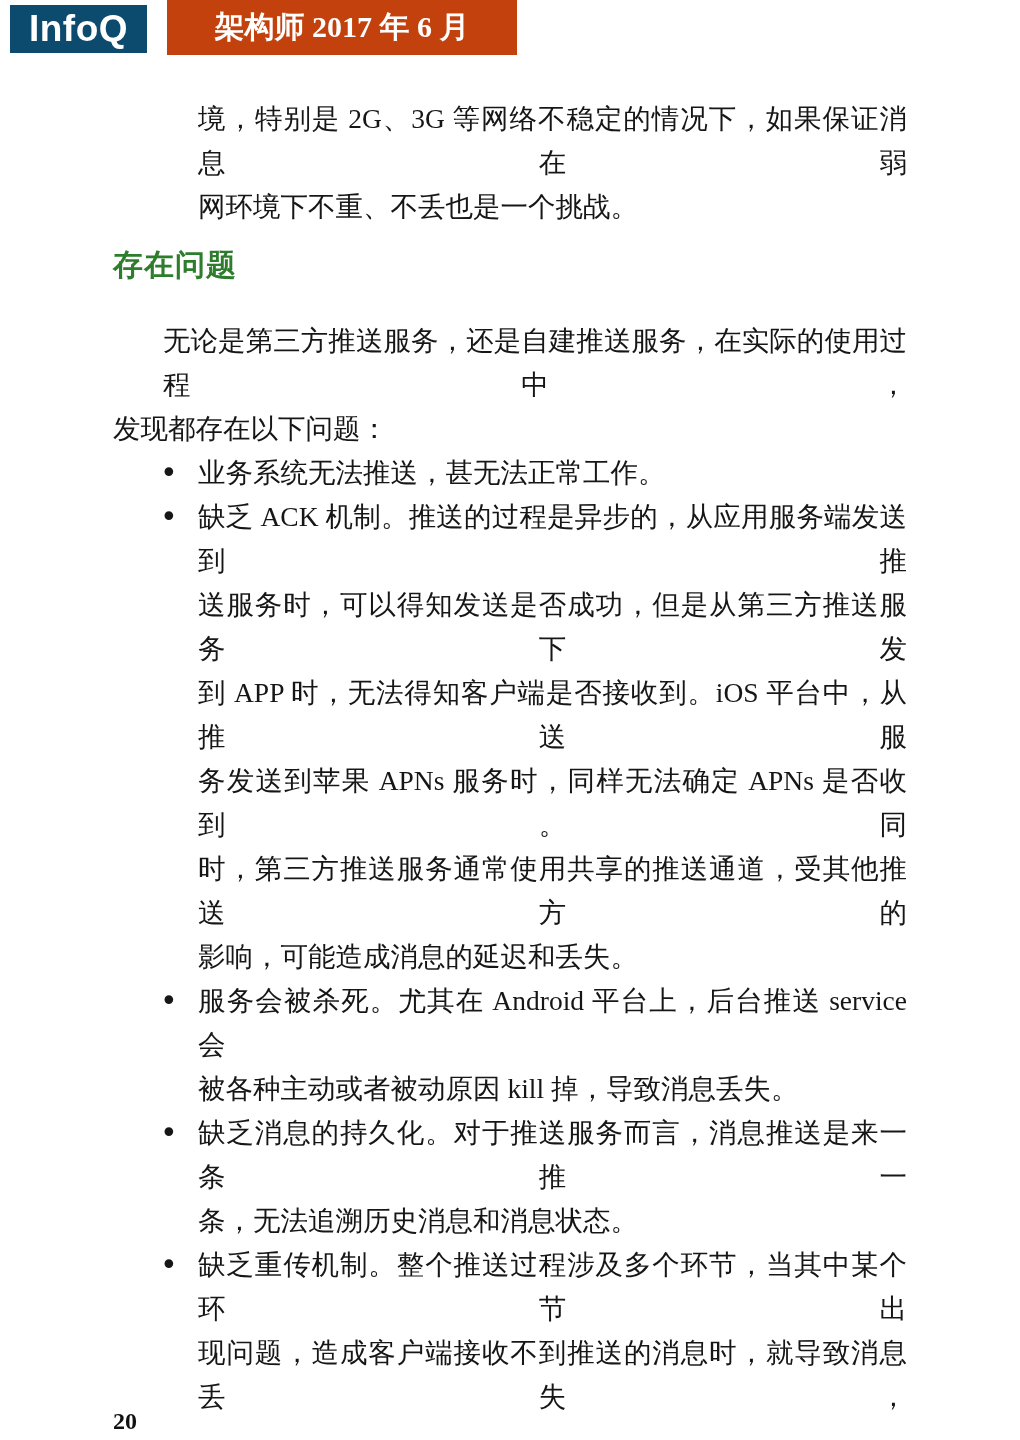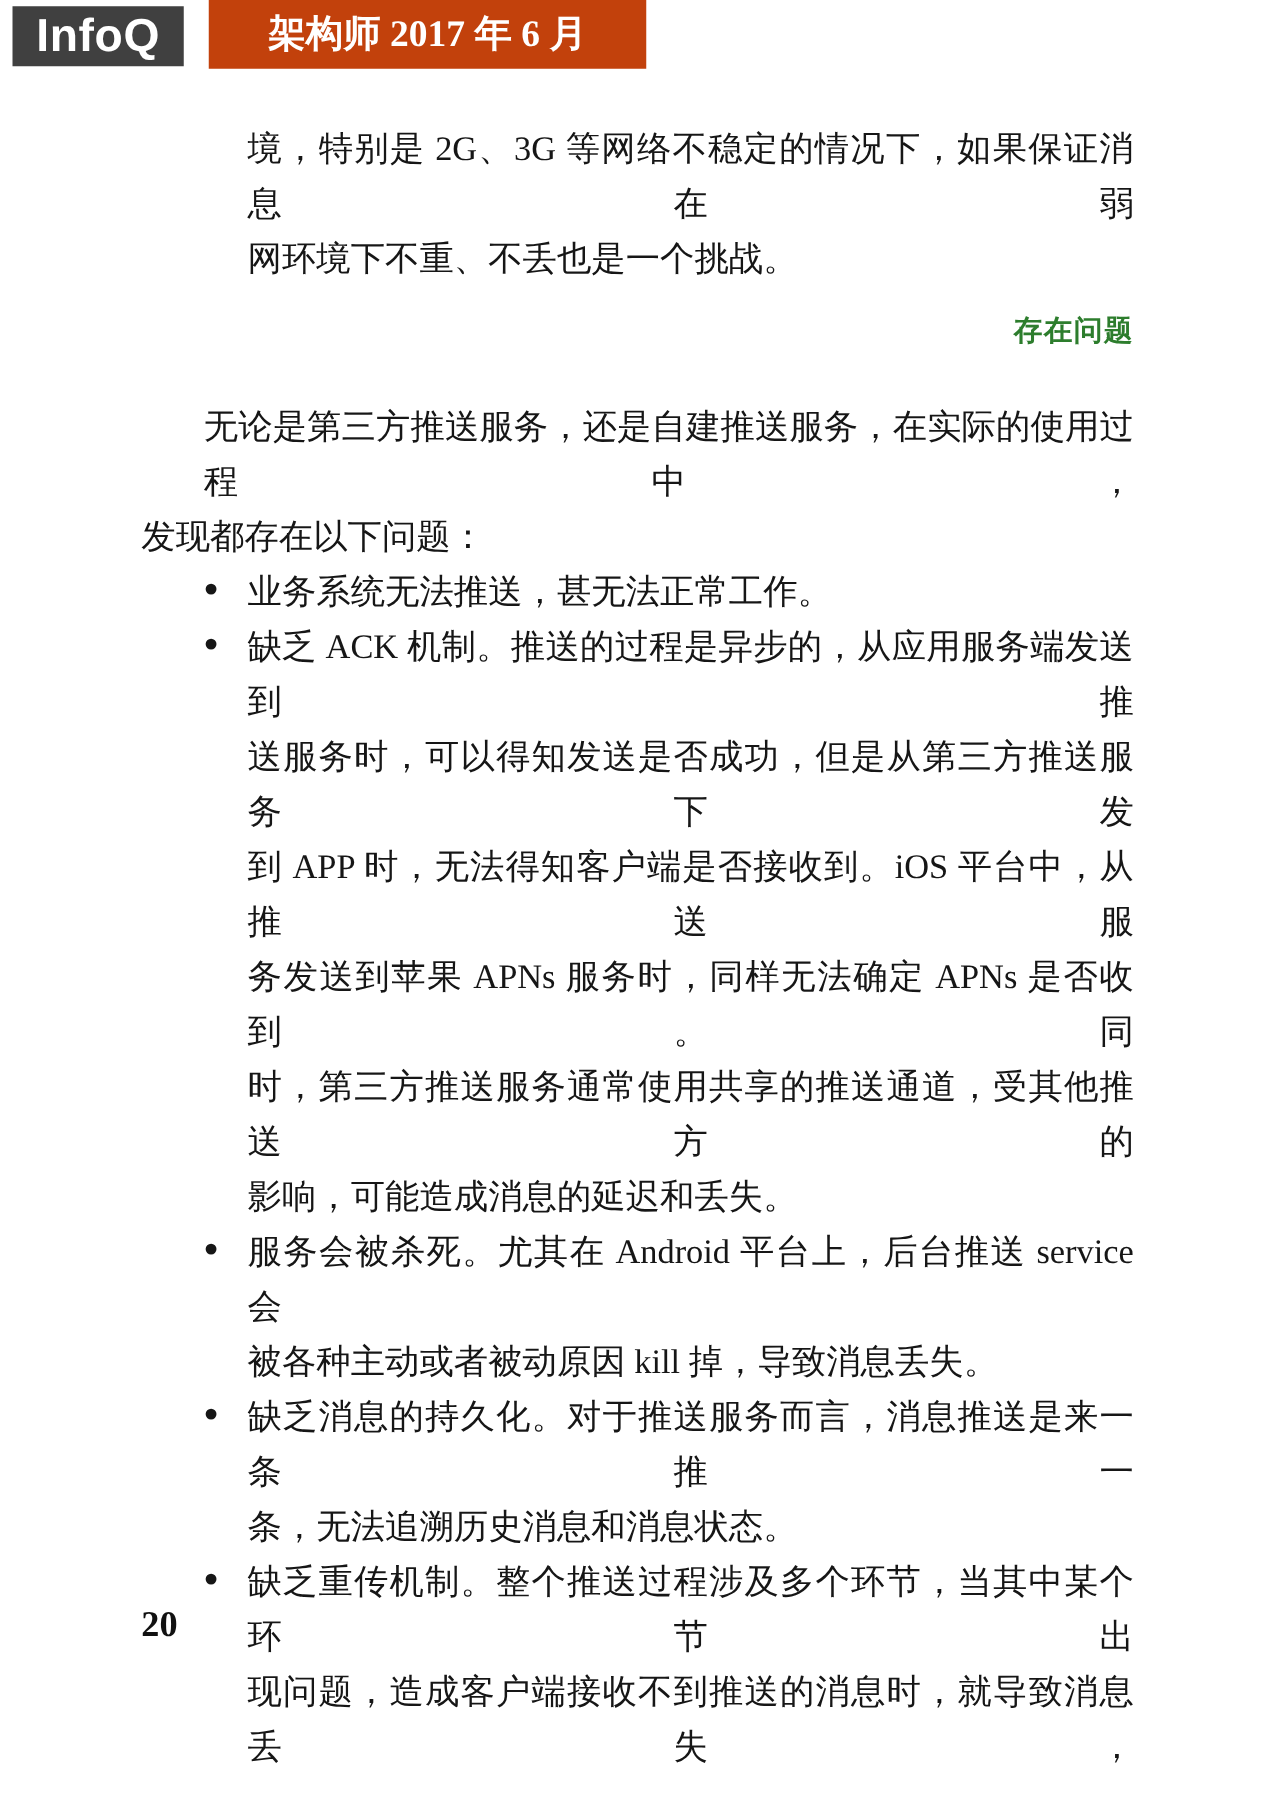--- a/index.html
+++ b/index.html
@@ -11,21 +11,21 @@
   .page {
     position: relative;
     width: 1020px; height: 1440px;
     background: #ffffff;
     overflow: hidden;
   }
   
   .logo-box {
     position: absolute; left: 10px; top: 5px;
     width: 137px; height: 48px;
-    background: #404040;
+    background: #0c4a6e;
     color: #ffffff;
     display: flex; align-items: center; justify-content: center;
     font-family: "Liberation Sans", "DejaVu Sans", sans-serif;
     font-weight: bold; font-size: 37px;
     letter-spacing: 0.5px;
   }
   .issue-bar {
     position: absolute; left: 167px; top: 0;
     width: 350px; height: 55px;
     background: #c2410c;
@@ -42,37 +42,36 @@
     line-height: 44px;
     color: #161616;
   }
   .ln { box-sizing: border-box; width: 100%; }
   .j { text-align: justify; text-align-last: justify; }
   .hang { padding-left: 85px; }      
   .first-indent { padding-left: 50px; } 
   .section-heading {
     margin: 16px 0 34px 0;
     line-height: 40px;
-    font-size: 23px;
+    font-size: 30px;
     font-weight: bold;
     color: #2d7d2d;
     letter-spacing: 1px;
-    text-align: right;
   }
   .bullet { position: relative; }
   .bullet .lines { padding-left: 85px; }
   .bullet .marker {
     position: absolute; left: 47px; top: 0;
     line-height: 44px; font-size: 30px;
     font-family: "DejaVu Sans", sans-serif;
   }
   
   .page-number {
-    position: absolute; left: 113px; top: 1284px;
-    font-size: 29px; font-weight: bold; color: #111111;
+    position: absolute; left: 113px; top: 1408px;
+    font-size: 24px; font-weight: bold; color: #111111;
   }
 </style>
 </head>
 <body>
 
 <div class="page">
 
   <div class="logo-box">
     <span>InfoQ</span>
   </div>

